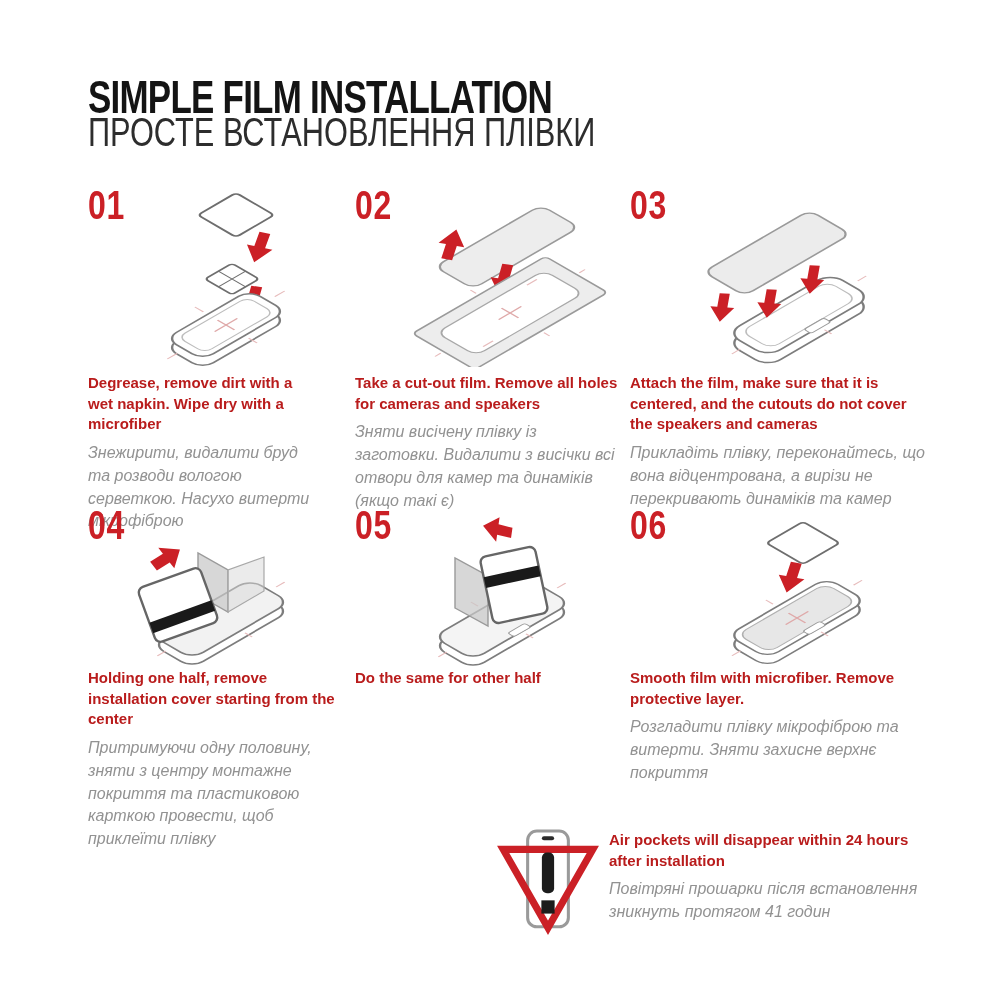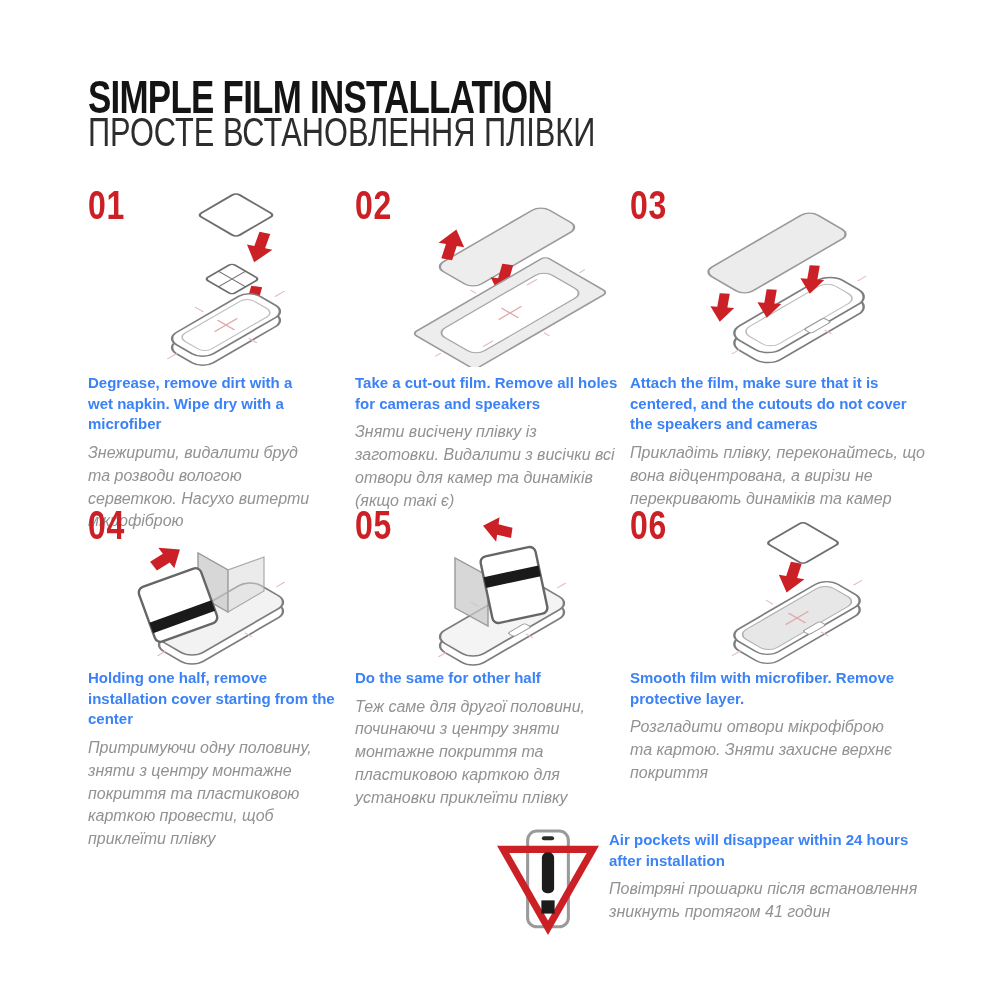--- a/index.html
+++ b/index.html
@@ -13,21 +13,21 @@
   .title-uk { position:absolute; left:88px; top:112px; font-size:41px; line-height:1.0;
               font-weight:normal; color:#2d2d2d; letter-spacing:0px; white-space:nowrap;
               transform:scaleX(.75); transform-origin:left top; }
 
   .step { position:absolute; }
   .step .num { position:absolute; left:0; top:0; font-size:40px; font-weight:bold;
                color:#cb2026; letter-spacing:1px; transform:scaleX(.8);
                transform-origin:left top; line-height:1; }
   .step svg.illus { position:absolute; }
   .step .texts { position:absolute; left:0; }
-  .en-text { font-size:15px; font-weight:bold; color:#3b82f6; line-height:1.38; margin:0 0 7px 0; }
+  .en-text { font-size:15px; font-weight:bold; color:#b91c1c; line-height:1.38; margin:0 0 7px 0; }
   .uk-text { font-size:16px; font-style:italic; color:#929292; line-height:1.42; margin:0; }
 
   .warning { position:absolute; left:497px; top:824px; }
   .warning svg { position:absolute; left:0; top:2px; }
   .warning .texts { position:absolute; left:112px; top:6px; width:332px; }
 
   
   #step1 { left:88px;  top:185px; width:252px; }
   #step1 svg { left:30px; top:0; }
   #step1 .texts { top:188px; width:224px; }
@@ -218,21 +218,20 @@
         <rect x="-28" y="-14" width="56" height="11" fill="#1a1a1a"></rect>
       </g>
 
       <g transform="translate(96,16) rotate(98) skewX(-6) scale(0.95)">
         <path d="M-5.5,-17 L5.5,-17 L5.5,-2 L13,-2 L0,14 L-13,-2 L-5.5,-2 Z" fill="#cb2026"></path>
       </g>
     </svg>
     <div class="num">05</div>
     <div class="texts">
       <p class="en-text">Do the same for other half</p>
-      <p class="uk-text">Теж саме для другої половини, починаючи з центру зняти монтажне покриття та пластиковою карткою для установки приклеїти плівку</p>
     </div>
   </div>
 
   <div class="step" id="step6">
     <svg class="illus" width="220" height="155" viewBox="0 0 220 155">
 
       <g transform="translate(118,30) scale(1,0.58) rotate(-45)">
         <rect x="-26" y="-26" width="52" height="52" rx="5" fill="#ffffff" stroke="#6e6e6e" stroke-width="2.6"></rect>
       </g>
 
@@ -249,21 +248,21 @@
           <rect x="-62" y="-22" width="124" height="44" rx="12" fill="#e7e7e7" stroke="#b0b0b0" stroke-width="1.6"></rect>
           <rect x="-12" y="20" width="24" height="9" rx="3" fill="#ffffff" stroke="#9a9a9a" stroke-width="1.3"></rect>
           <path d="M-16,0 H16 M0,-12 V12" stroke="#dfa9a9" stroke-width="1.8" fill="none"></path>
           <path d="M-92,0 H-80 M80,0 H92 M0,-44 V-34 M0,34 V44" stroke="#e7bcbc" stroke-width="1.6" fill="none"></path>
         </g>
       </g>
     </svg>
     <div class="num">06</div>
     <div class="texts">
       <p class="en-text">Smooth film with microfiber. Remove protective layer.</p>
-      <p class="uk-text">Розгладити отвори мікрофіброю та картою. Зняти захисне верхнє покриття</p>
+      <p class="uk-text">Розгладити плівку мікрофіброю та витерти. Зняти захисне верхнє покриття</p>
     </div>
   </div>
 
   <div class="warning">
     <svg width="102" height="110" viewBox="0 0 100 108">
       <rect x="30" y="5" width="40" height="94" rx="9" fill="#ffffff" stroke="#9a9a9a" stroke-width="3"></rect>
       <rect x="44" y="10" width="12" height="4" rx="2" fill="#2a2a2a"></rect>
       <polygon points="6,23 94,23 50,100" fill="none" stroke="#cb2026" stroke-width="7"></polygon>
       <rect x="44" y="26" width="12" height="40" rx="5" fill="#1c1c1c"></rect>
       <rect x="43.5" y="73" width="13" height="13" fill="#1c1c1c"></rect>

